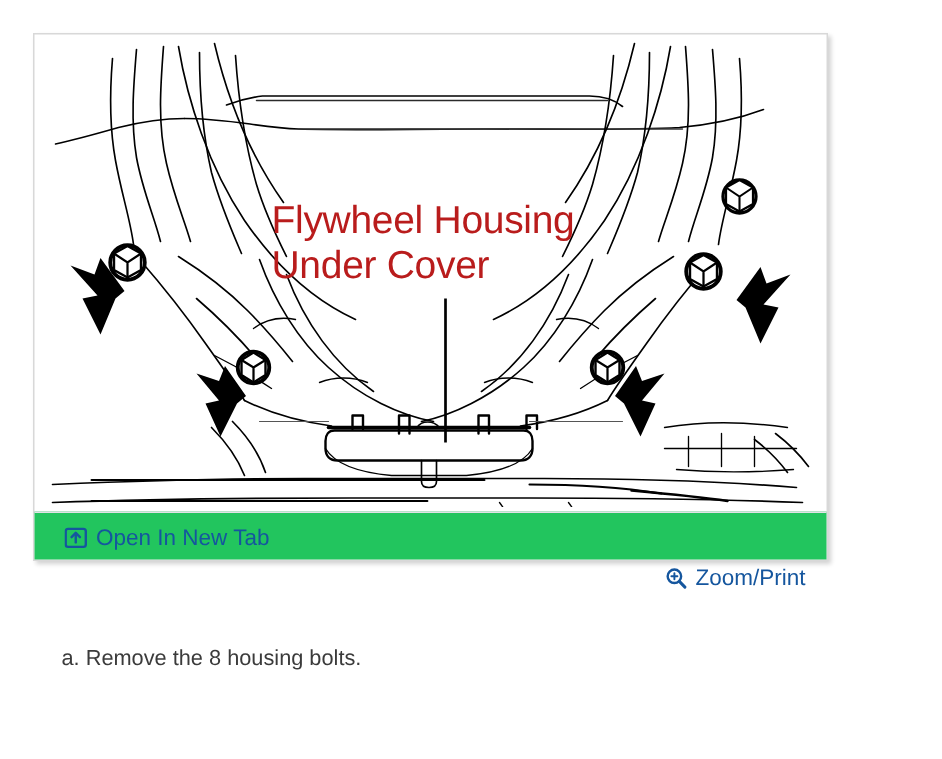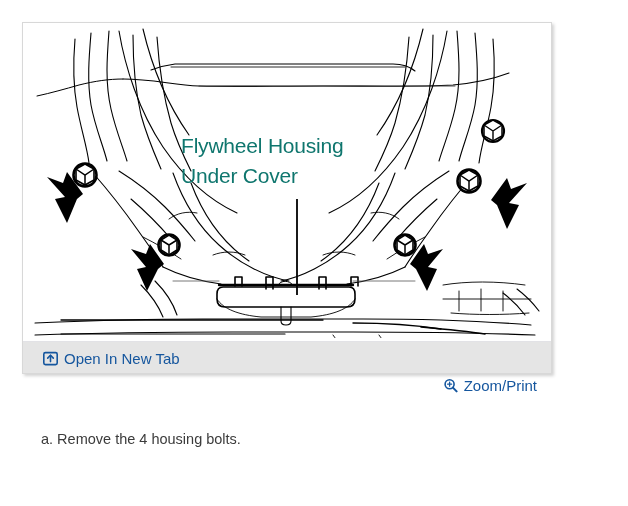--- a/index.html
+++ b/index.html
@@ -43,23 +43,23 @@
     display: block;
   }
 
   
   #callout-label {
     position: absolute;
     left: 158px;
     top: 108px;
     width: 215px;
     font-family: "Liberation Sans", sans-serif;
-    font-size: 21px;
+    font-size: 26px;
     line-height: 30px;
-    color: #0f766e;
+    color: #b91c1c;
     white-space: pre-line;
     letter-spacing: -0.2px;
     background: transparent;
   }
 
   
   #fig-marker {
     position: absolute;
     left: 11px;
     top: 319px;
@@ -77,21 +77,21 @@
     letter-spacing: 0.3px;
   }
 
   
   #panel-footer {
     position: absolute;
     left: 0;
     right: 0;
     bottom: 0;
     height: 32px;
-    background: #e5e5e5;
+    background: #22c55e;
     border-top: 1px solid #e2e2e6;
     box-sizing: border-box;
   }
   .footer-link {
     position: absolute;
     top: 8px;
     display: flex;
     align-items: center;
     gap: 6px;
     color: #15569e;
@@ -285,14 +285,14 @@
           <path d="M6.6 4.2 L6.6 8.2 M4.6 6.2 L8.6 6.2" stroke="#15569e" stroke-width="1.3" stroke-linecap="round"></path>
           <path d="M9.9 9.6 L13.6 13.4" stroke="#15569e" stroke-width="2" stroke-linecap="round"></path>
         </svg>
       </span>
       <span>Zoom/Print</span>
     </a>
   </div>
 </div>
 
 <div id="instructions">
-  <div class="instruction-line">a. Remove the 4 housing bolts.</div>
+  <div class="instruction-line">a. Remove the 8 housing bolts.</div>
 </div>
 
 </body></html>

